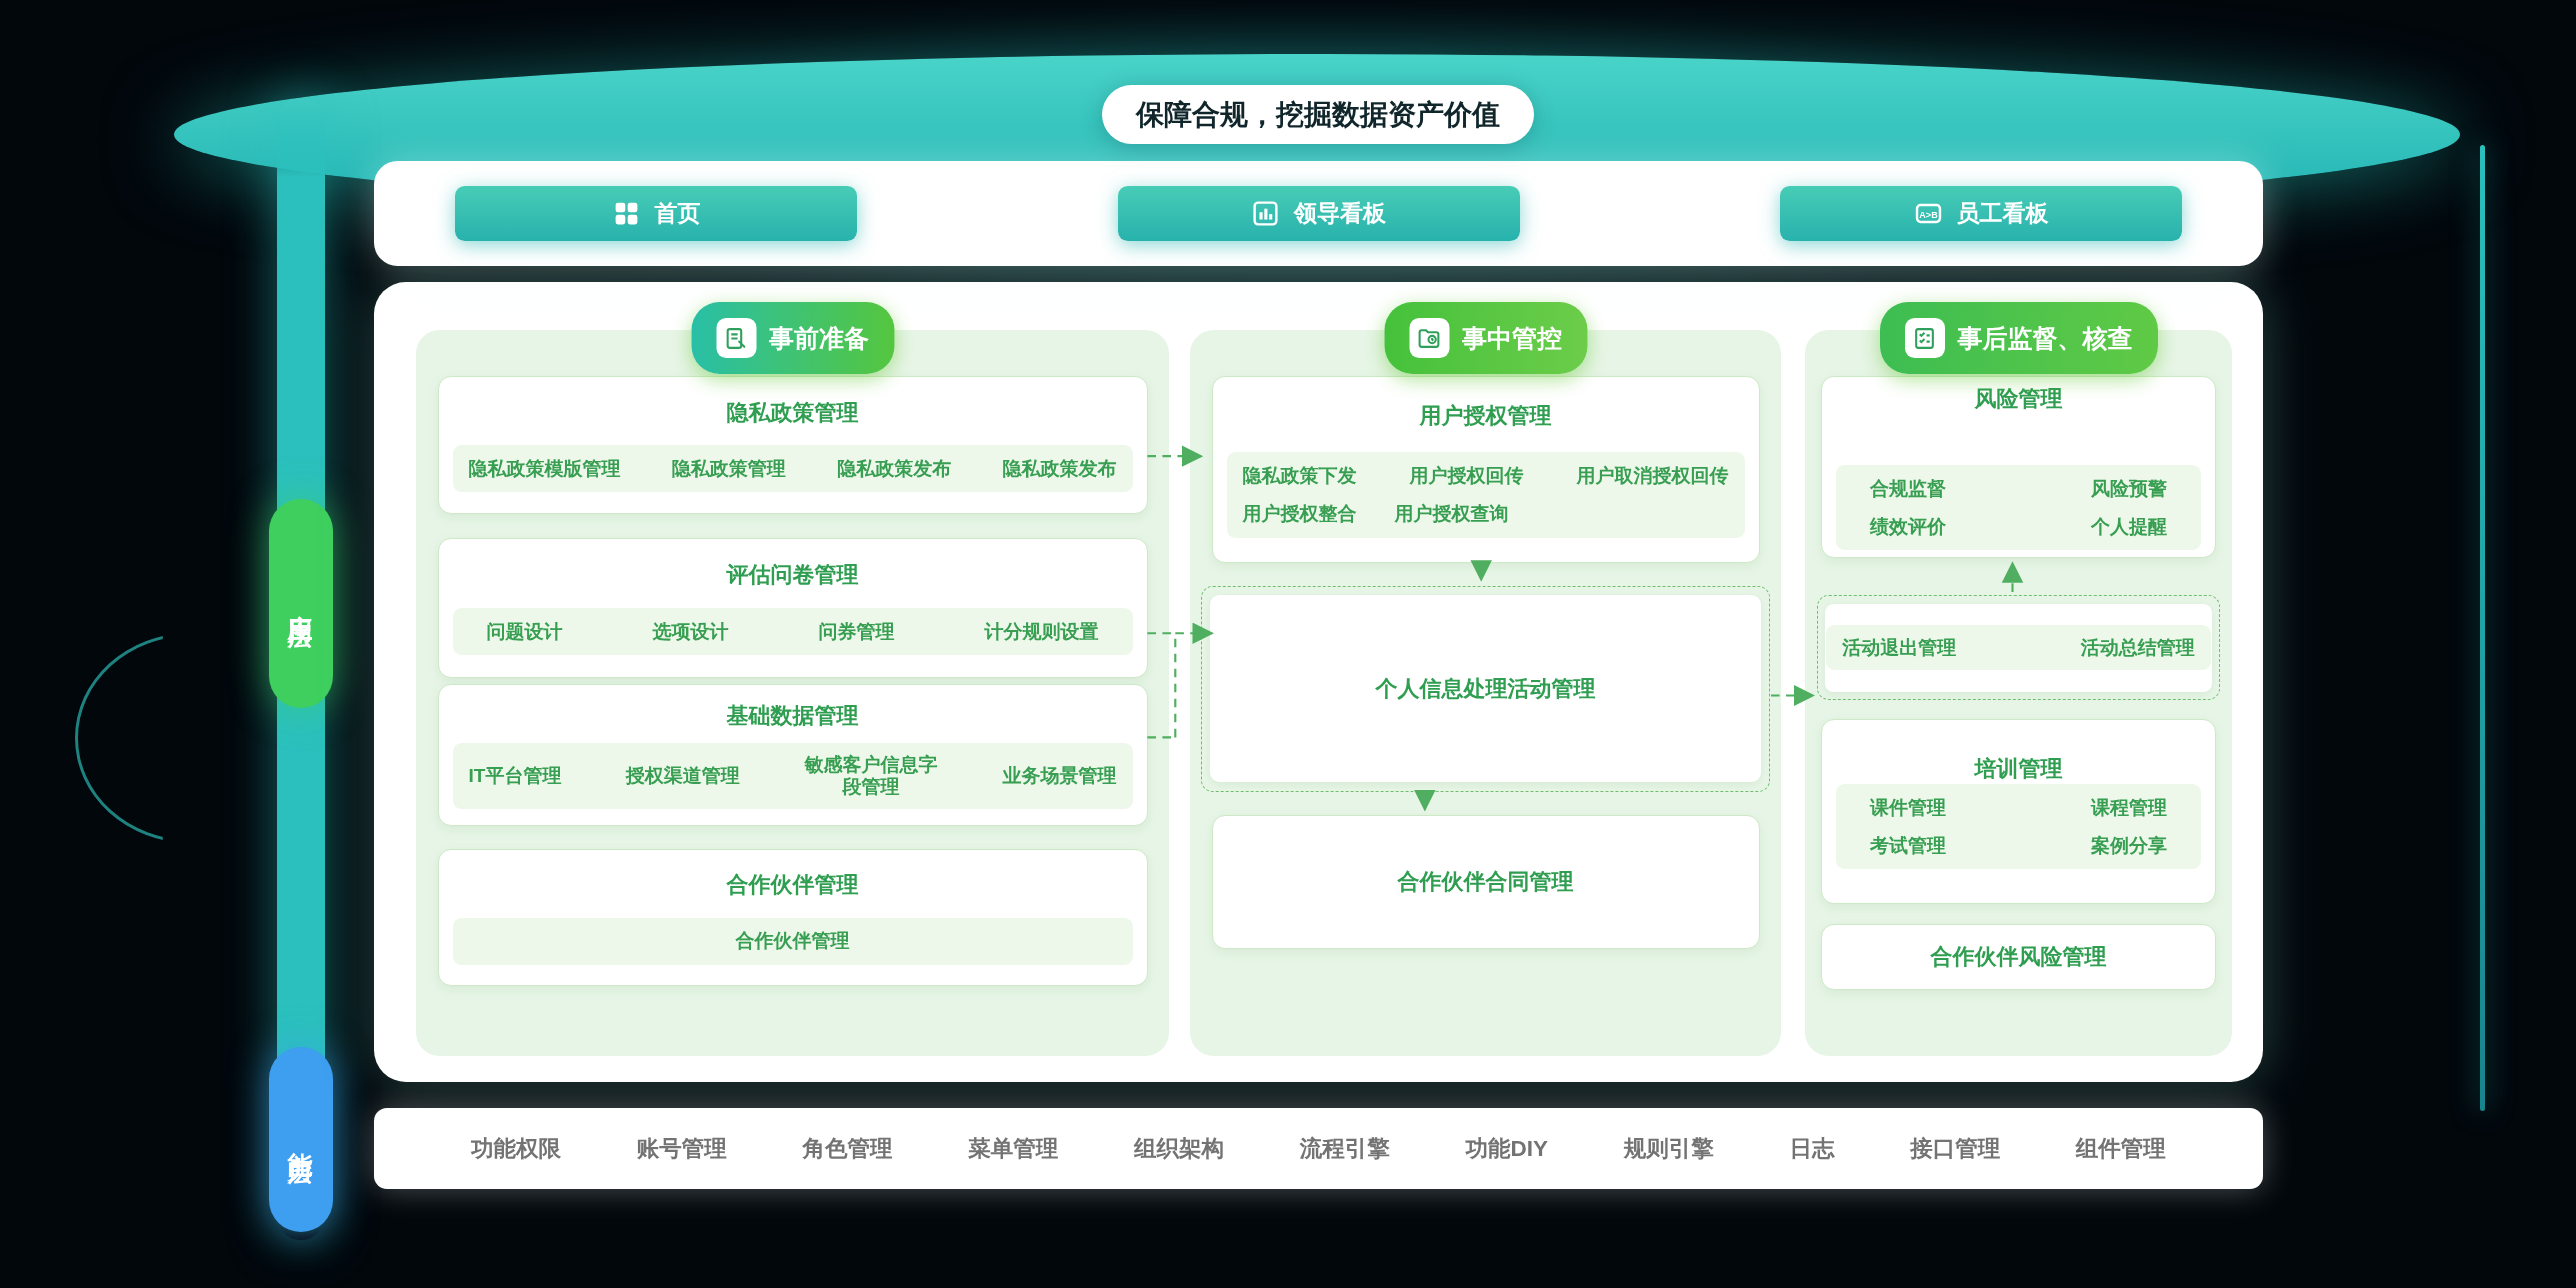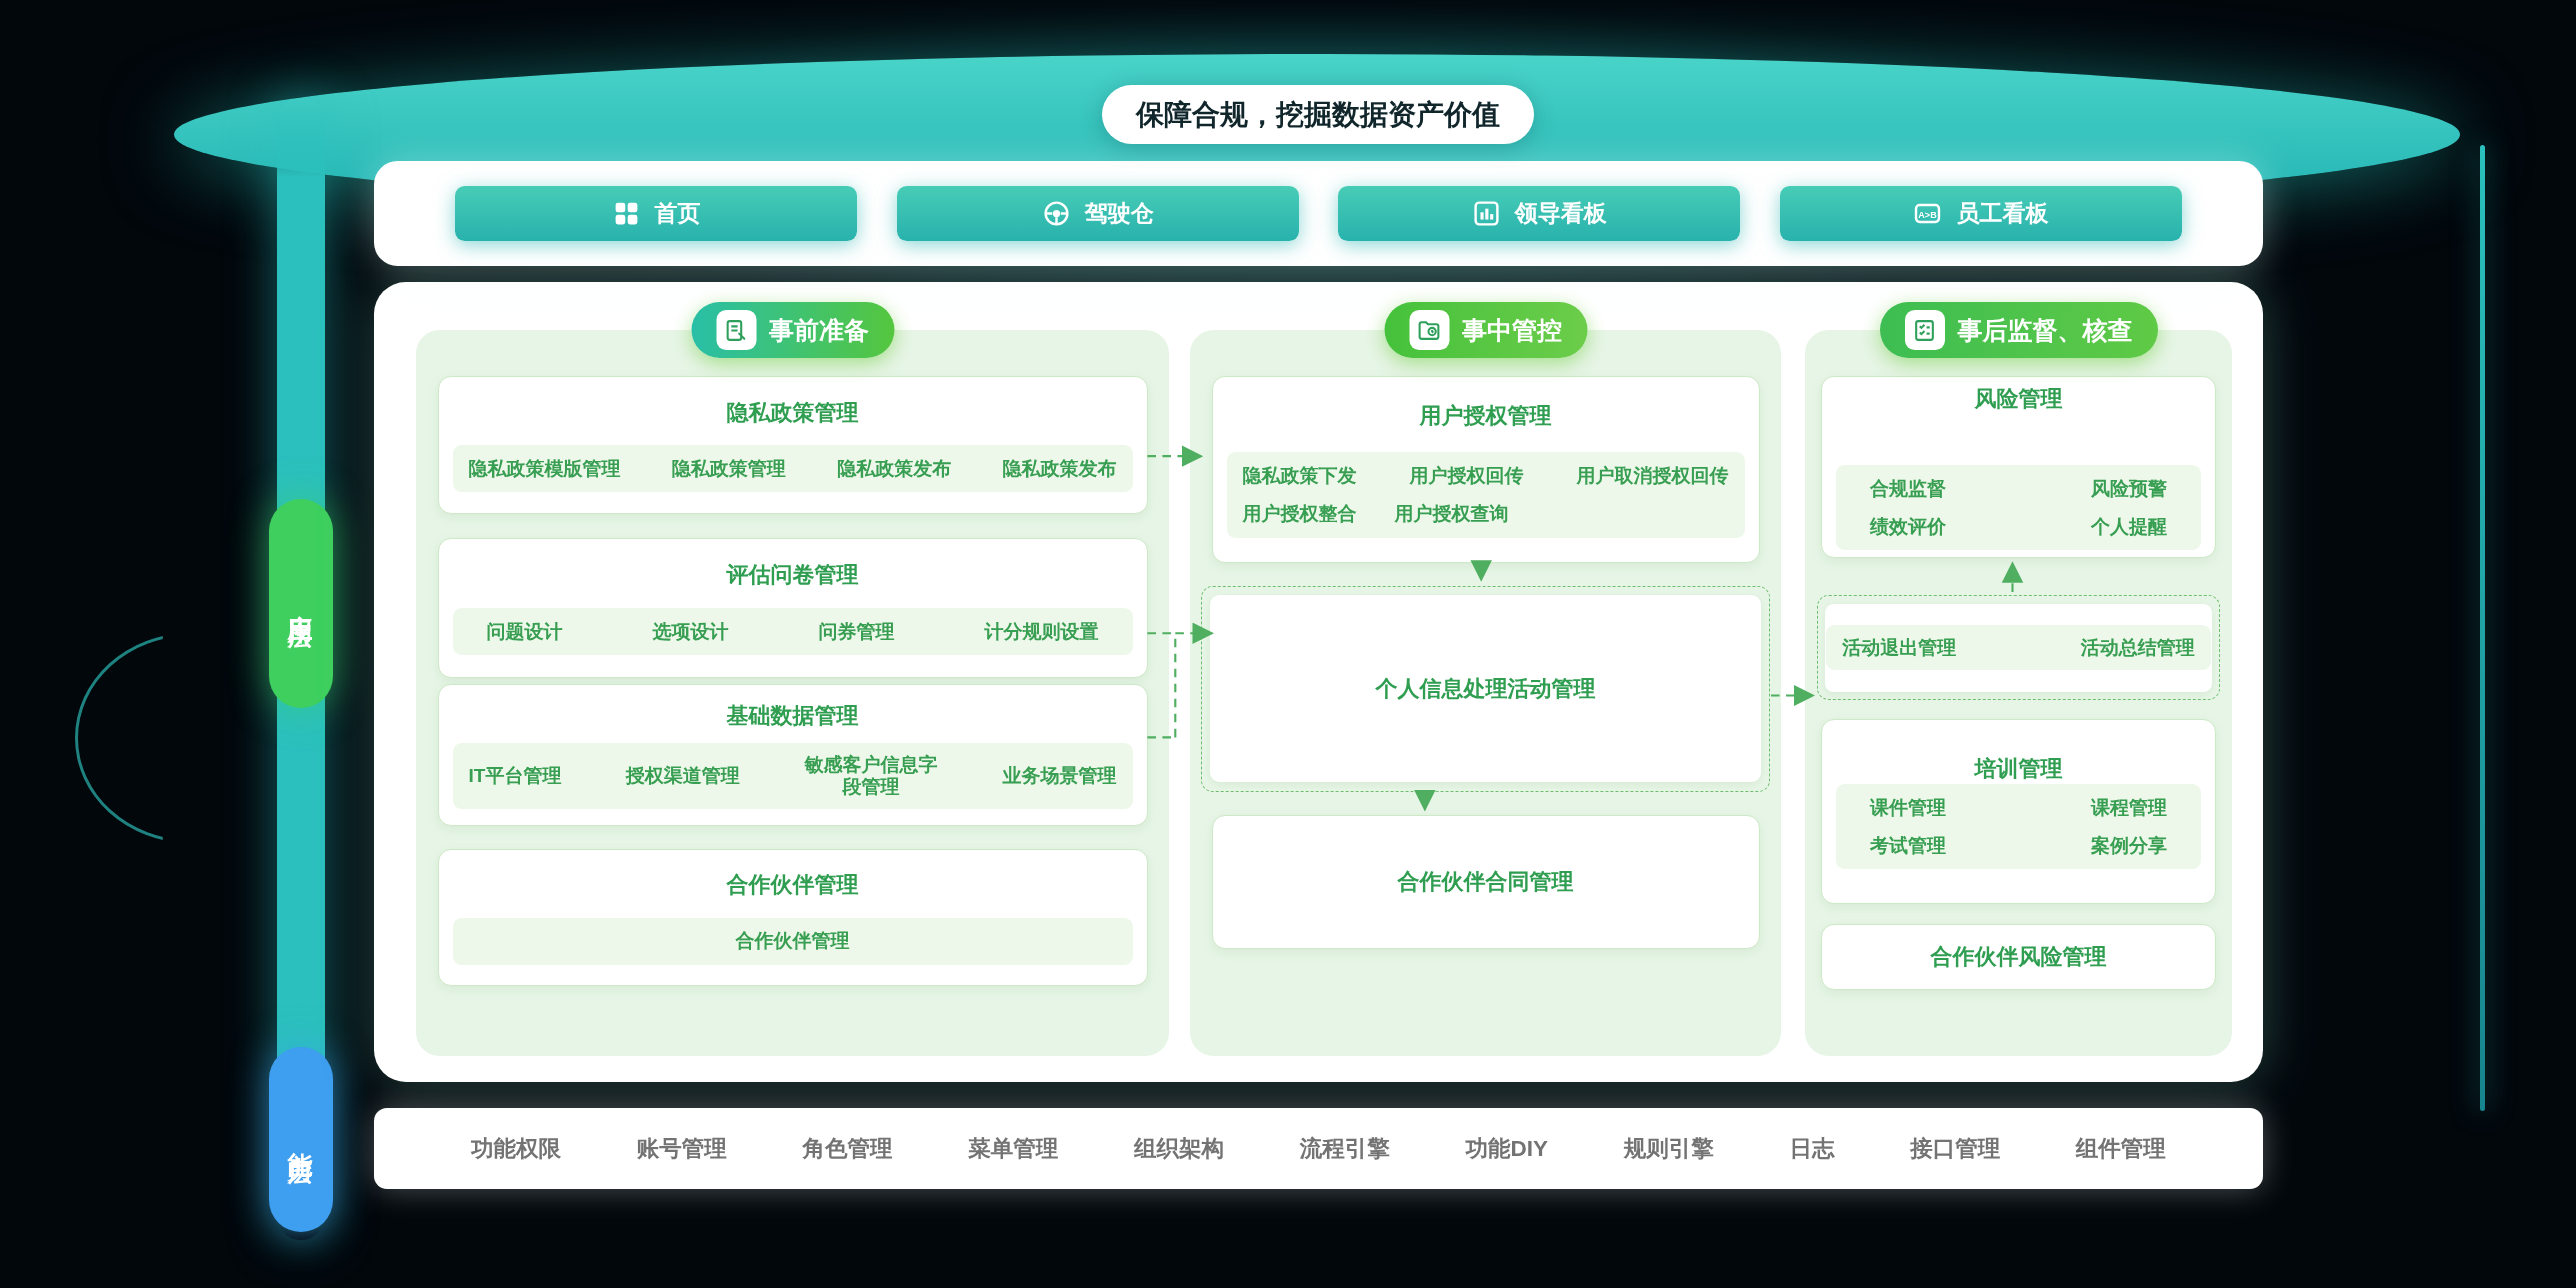--- a/index.html
+++ b/index.html
@@ -39,21 +39,21 @@
   .main{position:absolute;left:374px;top:282px;width:1889px;height:800px;background:#fff;border-radius:32px;
     box-shadow:0 0 54px rgba(140,230,210,.28);z-index:3;}
   .panel{position:absolute;top:48px;height:726px;background:#e7f5e6;border-radius:23.6px;}
   .panel1{left:42px;width:753px;}
   .panel2{left:816px;width:591px;}
   .panel3{left:1431px;width:427px;}
   .panel-inner{padding:46px 21.5px 0;display:flex;flex-direction:column;box-sizing:border-box;height:100%;}
   .panel3 .panel-inner{padding:46px 16px 0;}
 
   .panel-pill{position:absolute;top:-28px;left:50%;transform:translateX(-50%);height:56px;border-radius:28px;
-    display:flex;align-items:center;gap:13px;padding:0 25px;color:#fff;font-size:25px;font-weight:bold;white-space:nowrap;
+    display:flex;align-items:center;gap:13px;padding:8px 25px;color:#fff;font-size:25px;font-weight:bold;white-space:nowrap;
     box-shadow:0 5.4px 19.3px rgba(82,196,26,.45);z-index:6;}
   .pill1{background:linear-gradient(90deg,#29bfa7,#55c63e);}
   .pill2{background:linear-gradient(90deg,#45c13b,#6ccd4a);}
   .pill3{background:linear-gradient(90deg,#3dbd52,#5fca45);}
   .pill-icon{width:40px;height:40px;background:#fff;border-radius:9.7px;display:flex;align-items:center;justify-content:center;}
 
   .card{background:#fff;border:1.1px solid #cde9c6;border-radius:13px;box-sizing:border-box;
     display:flex;flex-direction:column;justify-content:space-evenly;padding:3.2px 14px;
     box-shadow:0 3.2px 10.7px rgba(90,160,90,.10);}
   .card-title{color:#2f9e51;font-size:22px;font-weight:bold;text-align:center;white-space:nowrap;}
@@ -123,30 +123,20 @@
         <svg viewBox="0 0 24 24" width="29" height="29">
             <g fill="#fff">
               <rect x="3" y="3" width="8" height="8" rx="2"></rect>
               <rect x="13" y="3" width="8" height="8" rx="2"></rect>
               <rect x="3" y="13" width="8" height="8" rx="2"></rect>
               <rect x="13" y="13" width="8" height="8" rx="2"></rect>
             </g>
           </svg>
       </span>
       <span>首页</span>
-    </div>
-    <div class="nav-btn">
-      <span class="nav-icon">
-        <svg viewBox="0 0 24 24" width="29" height="29" fill="none" stroke="#fff" stroke-width="2">
-            <circle cx="12" cy="12" r="9"></circle>
-            <circle cx="12" cy="12" r="3" fill="#fff" stroke="none"></circle>
-            <path d="M3.5 12h5M15.5 12h5M12 15v5.5"></path>
-          </svg>
-      </span>
-      <span>驾驶仓</span>
     </div>
     <div class="nav-btn">
       <span class="nav-icon">
         <svg viewBox="0 0 24 24" width="29" height="29">
             <rect x="3" y="3" width="18" height="18" rx="3" fill="none" stroke="#fff" stroke-width="2"></rect>
             <rect x="7" y="11" width="2.6" height="6" fill="#fff"></rect>
             <rect x="11" y="8" width="2.6" height="9" fill="#fff"></rect>
             <rect x="15" y="12.5" width="2.6" height="4.5" fill="#fff"></rect>
           </svg>
       </span>

